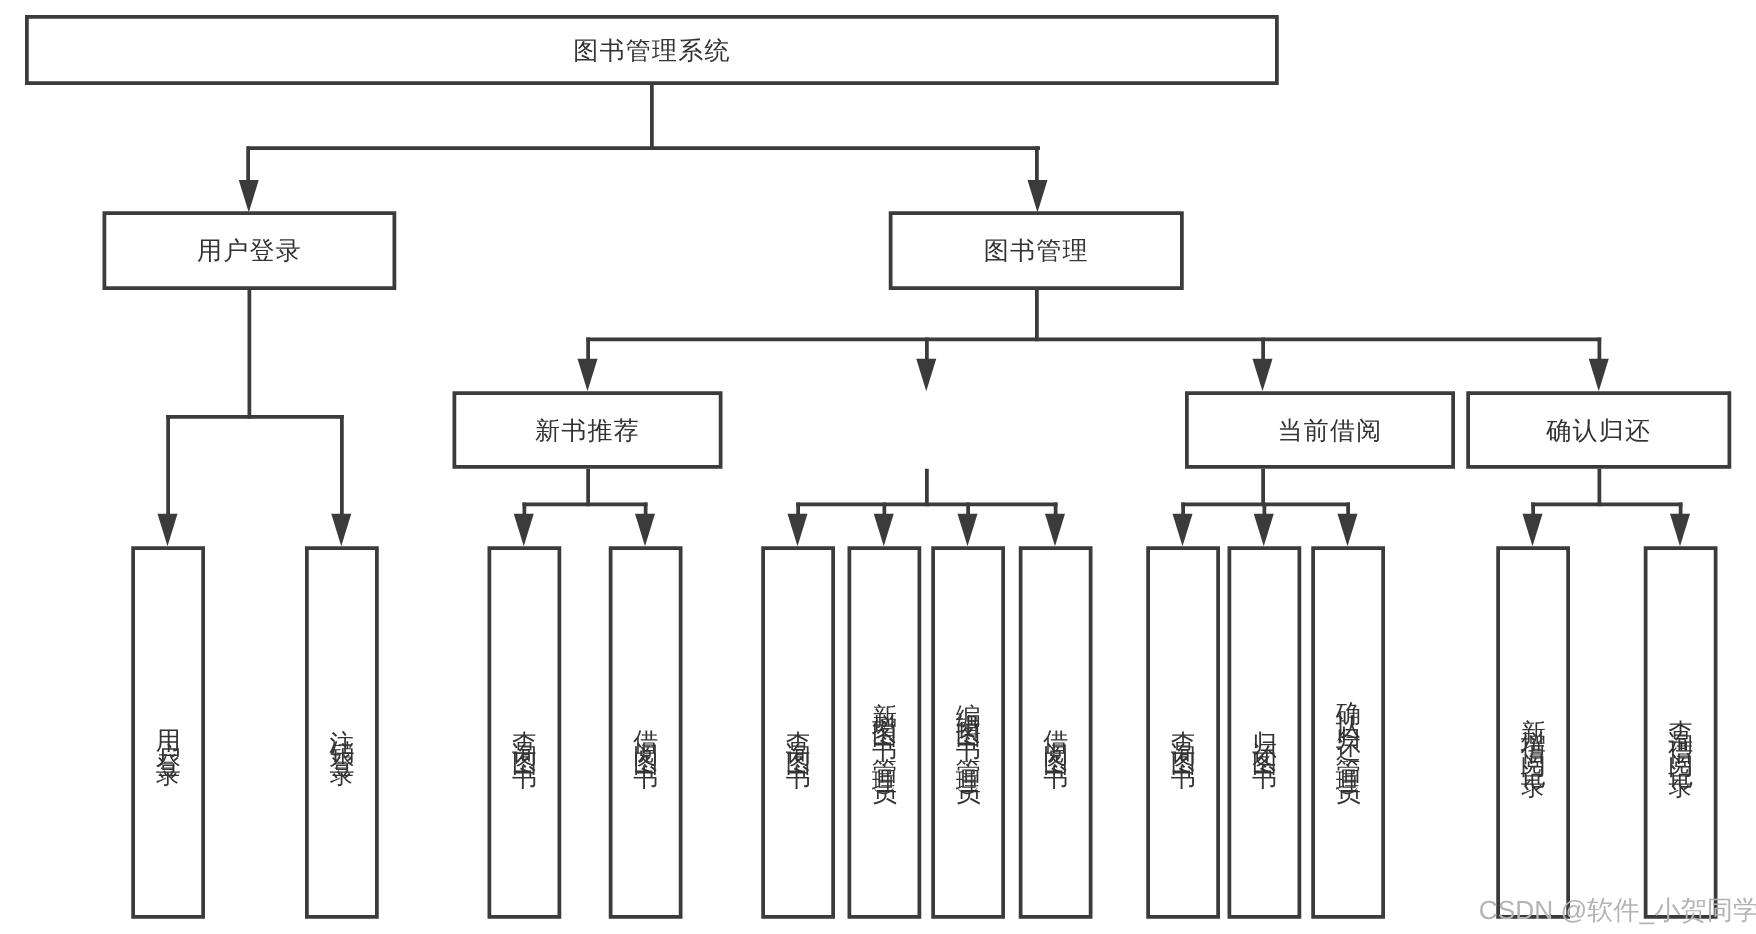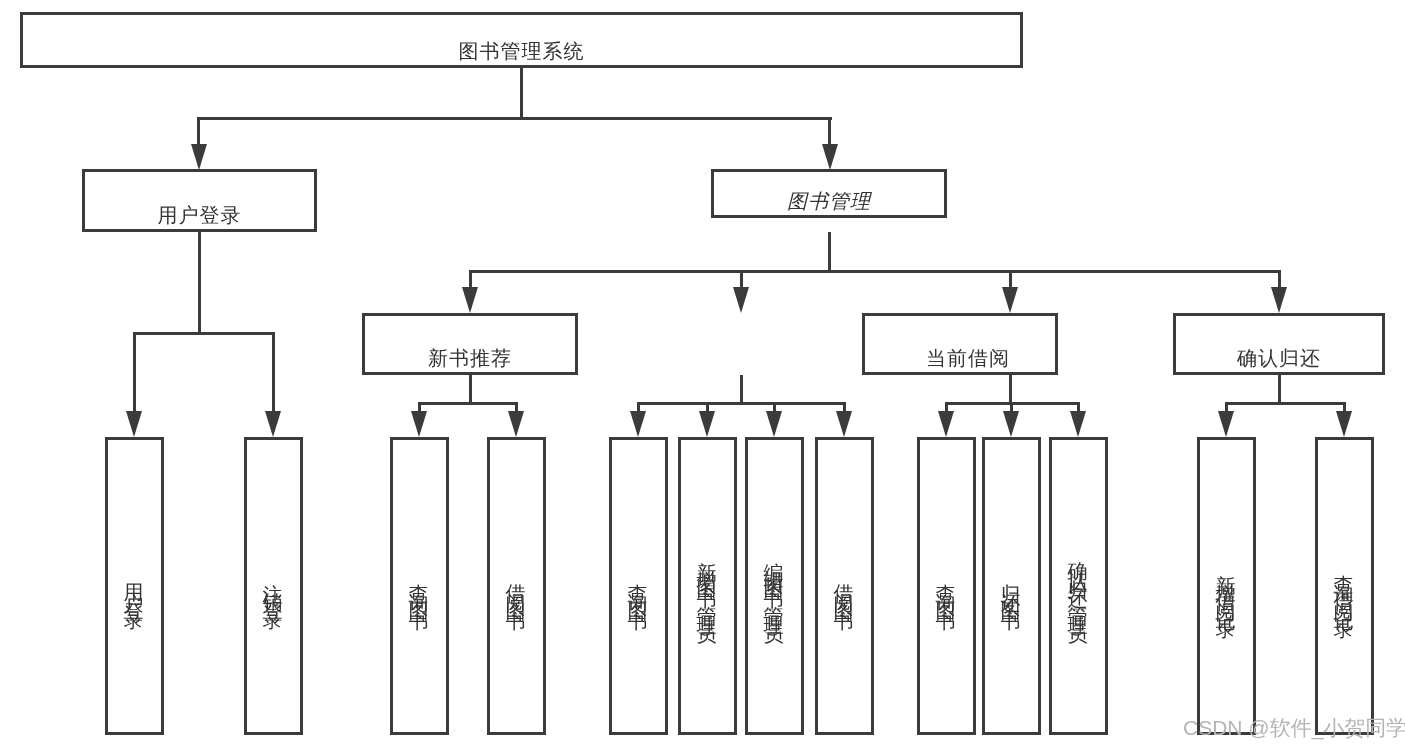--- a/index.html
+++ b/index.html
@@ -18,21 +18,21 @@
     width: 1405px;
     height: 747px;
     background: var(--background);
     overflow: hidden;
   }
   .hnode {
     position: absolute;
     background: #fff;
     border: 3px solid var(--line);
     display: flex;
-    align-items: flex-end;
+    align-items: center;
     justify-content: center;
     font-size: 20px;
     letter-spacing: 1px;
     color: var(--text);
     white-space: nowrap;
   }
   .vnode {
     position: absolute;
     background: #fff;
     border: 3px solid var(--line);
@@ -81,21 +81,21 @@
   <div class="seg" style="left:520px; top:68px; width:3px; height:52px;"></div>
   <div class="seg" style="left:198px; top:117px; width:634px; height:3px;"></div>
   <div class="seg" style="left:197px; top:117px; width:3px; height:30px;"></div>
   <div class="arrow" style="left:191px; top:144px;"></div>
   <div class="seg" style="left:828px; top:117px; width:3px; height:30px;"></div>
   <div class="arrow" style="left:822px; top:144px;"></div>
 
   <div class="hnode" style="left:82px; top:169px; width:235px; height:63px;">
     <span>用户登录</span>
   </div>
-  <div class="hnode" style="left:711px; top:169px; width:236px; height:49px;font-style:italic;">
+  <div class="hnode" style="left:711px; top:169px; width:236px; height:63px;">
     <span>图书管理</span>
   </div>
 
   <div class="seg" style="left:198px; top:232px; width:3px; height:103px;"></div>
   <div class="seg" style="left:133px; top:332px; width:142px; height:3px;"></div>
   <div class="seg" style="left:133px; top:332px; width:3px; height:80px;"></div>
   <div class="arrow" style="left:126px; top:411px;"></div>
   <div class="seg" style="left:272px; top:332px; width:3px; height:80px;"></div>
   <div class="arrow" style="left:265px; top:411px;"></div>
 
@@ -106,21 +106,21 @@
   <div class="seg" style="left:740px; top:270px; width:3px; height:18px;"></div>
   <div class="arrow" style="left:733px; top:287px;"></div>
   <div class="seg" style="left:1009px; top:270px; width:3px; height:18px;"></div>
   <div class="arrow" style="left:1002px; top:287px;"></div>
   <div class="seg" style="left:1278px; top:270px; width:3px; height:18px;"></div>
   <div class="arrow" style="left:1271px; top:287px;"></div>
 
   <div class="hnode" style="left:362px; top:313px; width:216px; height:62px;">
     <span>新书推荐</span>
   </div>
-  <div class="hnode" style="left:862px; top:313px; width:196px; height:62px;padding-left:16px;">
+  <div class="hnode" style="left:948px; top:313px; width:216px; height:62px;padding-left:16px;">
     <span>当前借阅</span>
   </div>
   <div class="hnode" style="left:1173px; top:313px; width:212px; height:62px;">
     <span>确认归还</span>
   </div>
 
   <div class="seg" style="left:469px; top:375px; width:3px; height:30px;"></div>
   <div class="seg" style="left:418px; top:402px; width:100px; height:3px;"></div>
   <div class="seg" style="left:418px; top:402px; width:3px; height:10px;"></div>
   <div class="arrow" style="left:411px; top:411px;"></div>

